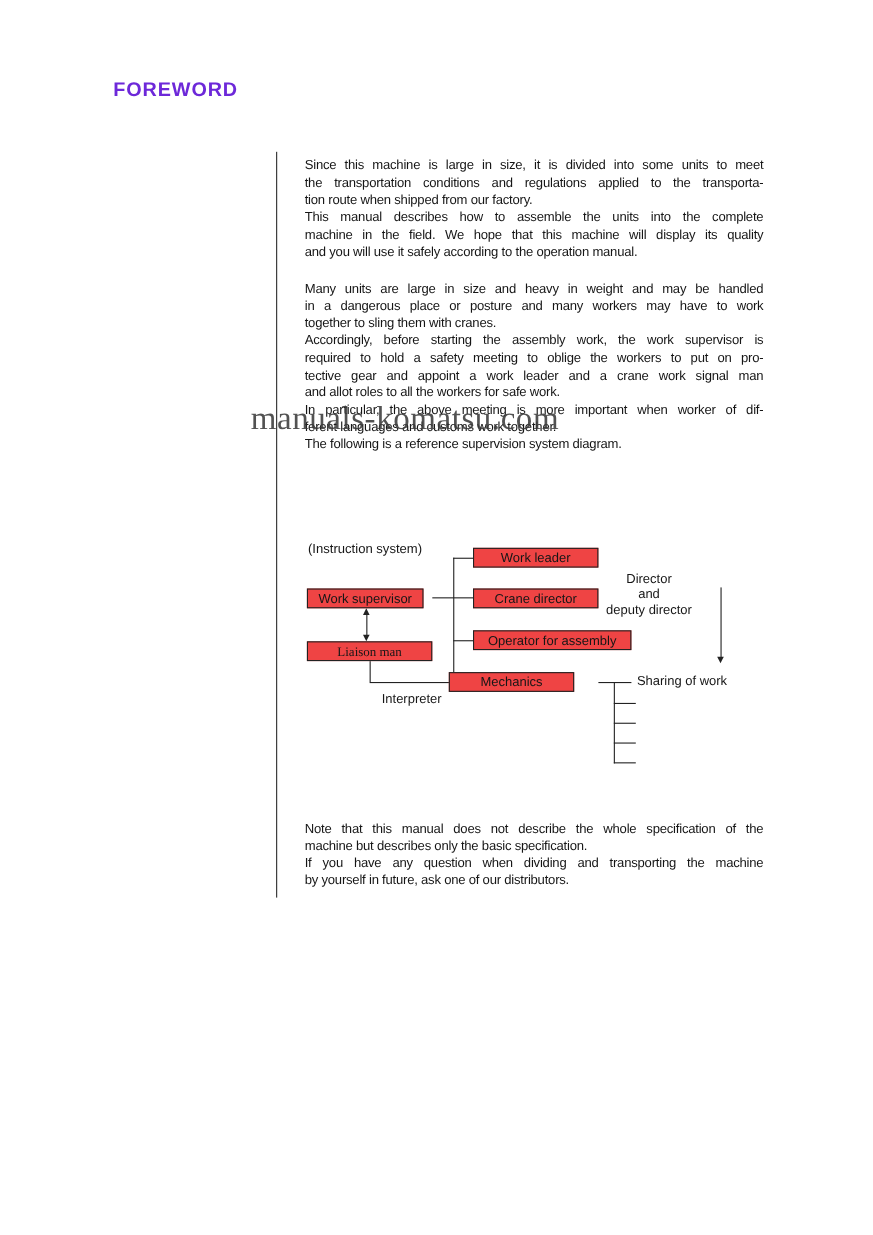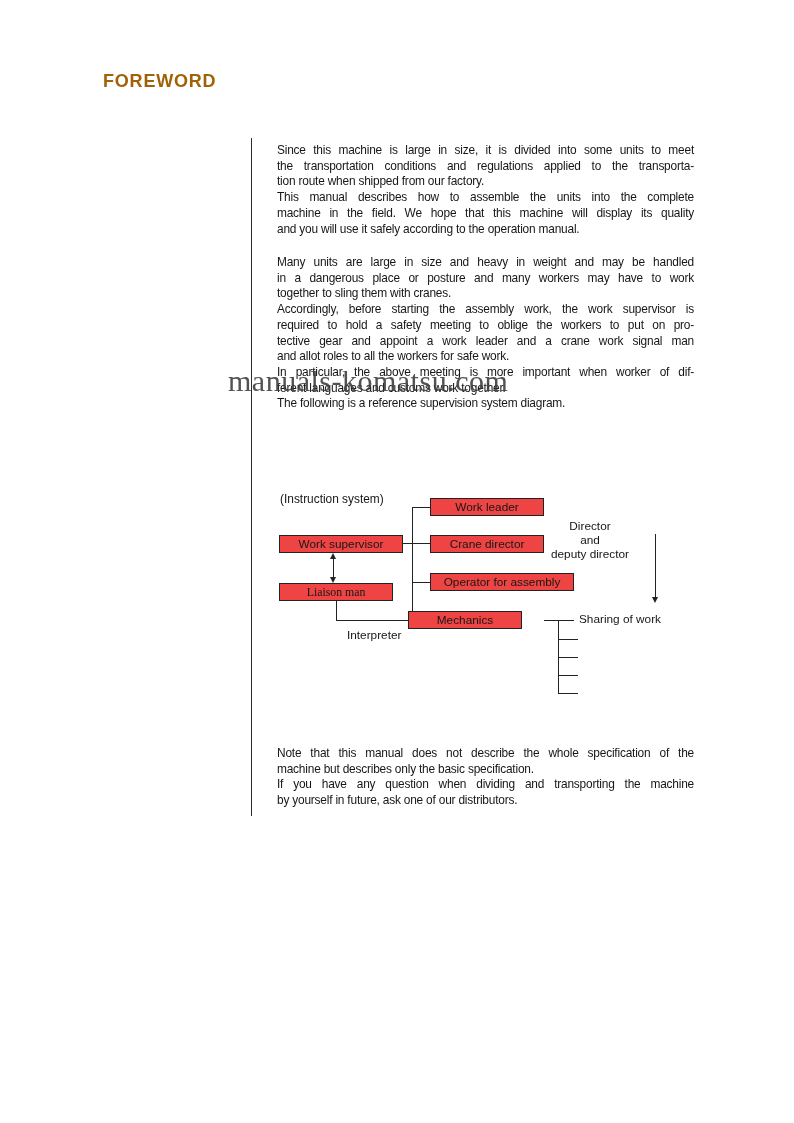--- a/index.html
+++ b/index.html
@@ -7,21 +7,21 @@
   body {
     position:relative;
     width:794px; height:1123px;
     font-family:"Liberation Sans", sans-serif;
     color:#161616;
     overflow:hidden;
   }
   .page-title {
     position:absolute; left:103px; top:71px;
     font-size:18px; font-weight:bold; letter-spacing:0.8px;
-    color:#a16207;
+    color:#6d28d9;
   }
   .vrule {
     position:absolute; left:251px; top:138px;
     width:1px; height:678px; background:#2b2b2b;
   }
   .textcol {
     position:absolute; left:277px; width:417px;
     font-size:11.9px; line-height:15.7px; letter-spacing:-0.2px;
     color:#161616;
   }
@@ -102,21 +102,21 @@
   <div class="dline" style="left:655px; top:534px; width:1px; height:64px;"></div>
   <div class="tri tri-down" style="left:652px; top:597px;"></div>
 
   <div class="dline" style="left:544px; top:620px; width:30px; height:1px;"></div>
   <div class="dline" style="left:558px; top:620px; width:1px; height:74px;"></div>
   <div class="dline" style="left:558px; top:639px; width:20px; height:1px;"></div>
   <div class="dline" style="left:558px; top:657px; width:20px; height:1px;"></div>
   <div class="dline" style="left:558px; top:675px; width:20px; height:1px;"></div>
   <div class="dline" style="left:558px; top:693px; width:20px; height:1px;"></div>
 
-  <div class="dbox" style="left:279px; top:535px; width:124px;">
+  <div class="dbox" style="left:279px; top:535px; width:106px;">
     <span>Work supervisor</span>
   </div>
   <div class="dbox" style="left:279px; top:583px; width:114px;font-family:Liberation Serif, serif;">
     <span>Liaison man</span>
   </div>
   <div class="dbox" style="left:430px; top:498px; width:114px;">
     <span>Work leader</span>
   </div>
   <div class="dbox" style="left:430px; top:535px; width:114px;">
     <span>Crane director</span>

